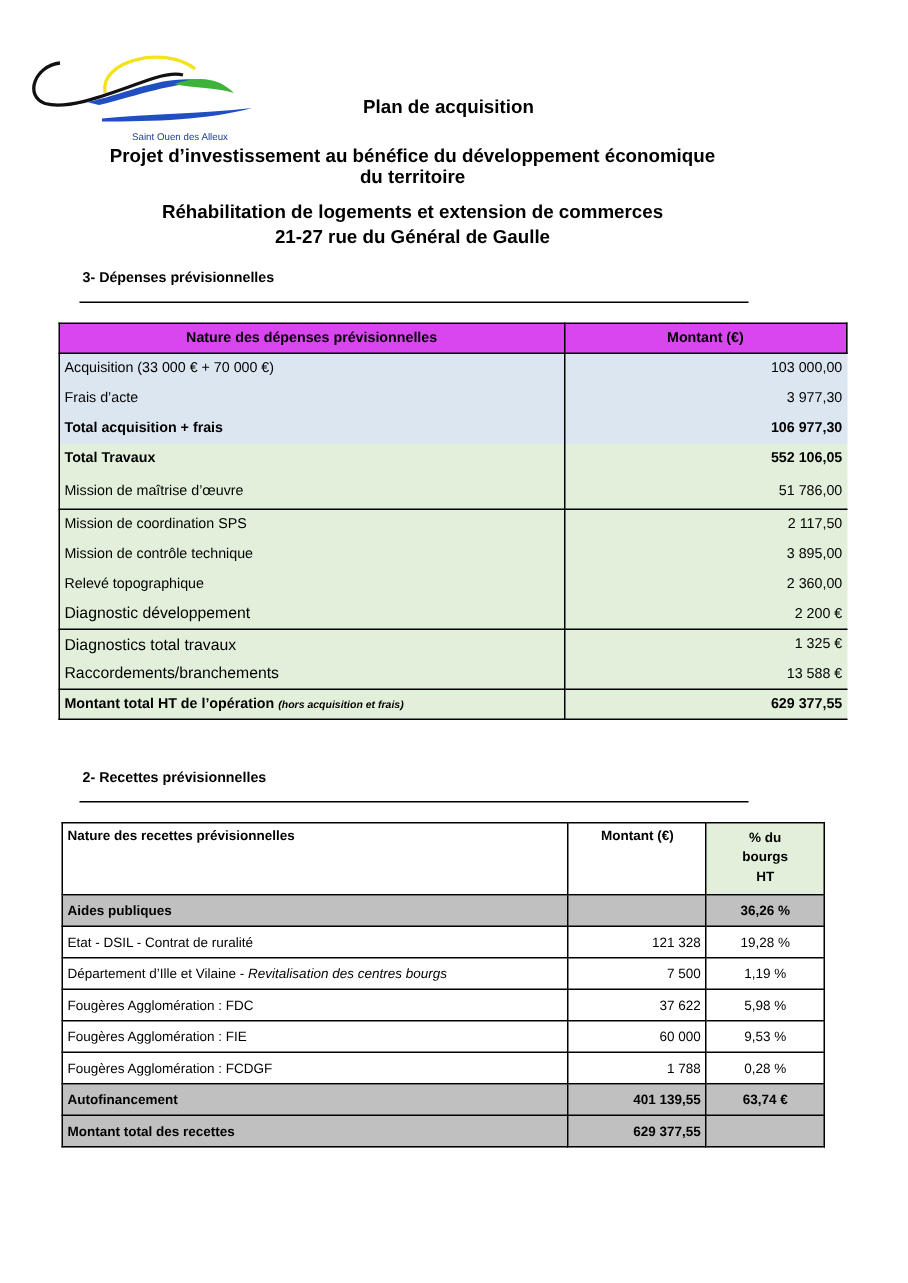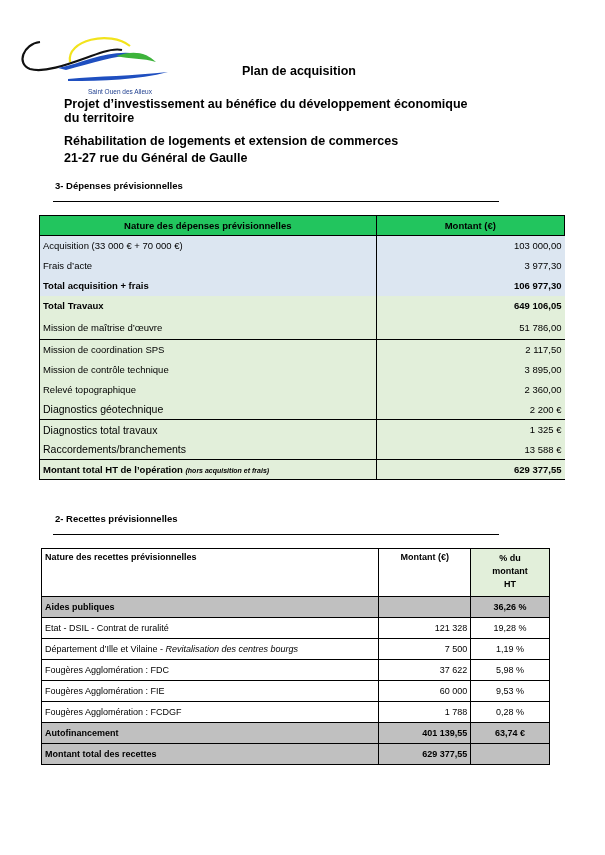--- a/index.html
+++ b/index.html
@@ -2,42 +2,42 @@
 <html><head>
 <meta charset="utf-8">
 <style>
   * { box-sizing: border-box; margin: 0; padding: 0; }
   html, body { width: 605px; height: 855px; background: #ffffff; overflow: hidden; }
   body { position: relative; font-family: "Liberation Sans", "DejaVu Sans", sans-serif; color: #000; }
 
   .logo { position: absolute; left: 18px; top: 32px; width: 155px; height: 55px; }
   .logo-text { position: absolute; left: 70px; top: 56px; font-size: 6.5px; color: #1f3f8f; white-space: nowrap; }
 
-  .title { position: absolute; left: 0; width: 486px; font-weight: bold; font-size: 12.5px; }
+  .title { position: absolute; left: 0; width: 486px; text-align: center; font-weight: bold; font-size: 12.5px; }
   .t1 { top: 64px; padding-left: 0px; left: 0; }
   .t1 span { position: absolute; left: 242px; }
   .t2 { top: 97px; font-size: 12.5px; padding-left: 64px; }
   .t3 { top: 134px; padding-left: 64px; }
   .t4 { top: 151px; padding-left: 64px; }
 
   .section-title { position: absolute; left: 55px; font-size: 9.5px; font-weight: bold; }
   .s1 { top: 180px; }
   .s2 { top: 513px; }
   .section-rule { position: absolute; left: 53px; width: 446px; height: 1px; background: #000; }
   .r1 { top: 201px; }
   .r2 { top: 534px; }
 
   table { position: absolute; border-collapse: collapse; font-size: 9.5px; }
   td { height: 20px; padding: 0 3px; white-space: nowrap; }
 
   
   .t-dep { left: 39px; top: 215px; width: 526px; }
   .t-dep td.c1 { width: 337px; border-right: 1px solid #000; border-left: 1.5px solid #000; }
   .t-dep td.c2 { width: 189px; text-align: right; }
-  .t-dep tr.head td { background: #22c55e; font-weight: bold; text-align: center; border-top: 1.5px solid #000; border-bottom: 1px solid #000; border-right: 1px solid #000; height: 20px; }
+  .t-dep tr.head td { background: #d946ef; font-weight: bold; text-align: center; border-top: 1.5px solid #000; border-bottom: 1px solid #000; border-right: 1px solid #000; height: 20px; }
   .t-dep tr.head td.c2 { border-right: 1.5px solid #000; }
   .blue td { background: #dce6f1; }
   .green td { background: #e2efda; }
   .bold td { font-weight: bold; }
   .bb td { border-bottom: 1.5px solid #000; }
   .big td.c1 { font-size: 10.5px; }
   .small-i { font-style: italic; font-size: 7px; }
 
   
   .t-rec { left: 41px; top: 548px; width: 509px; }
@@ -89,40 +89,40 @@
   <tr class="blue">
     <td class="c1">Frais d’acte</td>
     <td class="c2">3 977,30</td>
   </tr>
   <tr class="blue bold">
     <td class="c1">Total acquisition + frais</td>
     <td class="c2">106 977,30</td>
   </tr>
   <tr class="green bold">
     <td class="c1">Total Travaux</td>
-    <td class="c2">649 106,05</td>
+    <td class="c2">552 106,05</td>
   </tr>
   <tr class="green bb">
     <td class="c1" style="height:24px">Mission de maîtrise d’œuvre</td>
     <td class="c2" style="height:24px">51 786,00</td>
   </tr>
   <tr class="green">
     <td class="c1">Mission de coordination SPS</td>
     <td class="c2">2 117,50</td>
   </tr>
   <tr class="green">
     <td class="c1">Mission de contrôle technique</td>
     <td class="c2">3 895,00</td>
   </tr>
   <tr class="green">
     <td class="c1">Relevé topographique</td>
     <td class="c2">2 360,00</td>
   </tr>
   <tr class="green big bb">
-    <td class="c1">Diagnostics géotechnique</td>
+    <td class="c1">Diagnostic développement</td>
     <td class="c2">2 200 €</td>
   </tr>
   <tr class="green big">
     <td class="c1">Diagnostics total travaux</td>
     <td class="c2">1 325 €</td>
   </tr>
   <tr class="green big bb">
     <td class="c1">Raccordements/branchements</td>
     <td class="c2">13 588 €</td>
   </tr>
@@ -136,21 +136,21 @@
 <div class="section-title s2">2-   Recettes prévisionnelles</div>
 <div class="section-rule r2"></div>
 
 <table class="t-rec">
   <tbody>
       <tr class="head">
     <td class="c1">Nature des recettes prévisionnelles</td>
     <td class="c2">Montant (€)</td>
     <td class="c3">
       <div>% du</div>
-      <div>montant</div>
+      <div>bourgs</div>
       <div>HT</div>
     </td>
   </tr>
   <tr class="grey row">
     <td class="c1">Aides publiques</td>
     <td class="c2"></td>
     <td class="c3">36,26 %</td>
   </tr>
   <tr class="row">
     <td class="c1"><span>Etat  - DSIL - Contrat de ruralité</span><span class="ital"></span></td>

